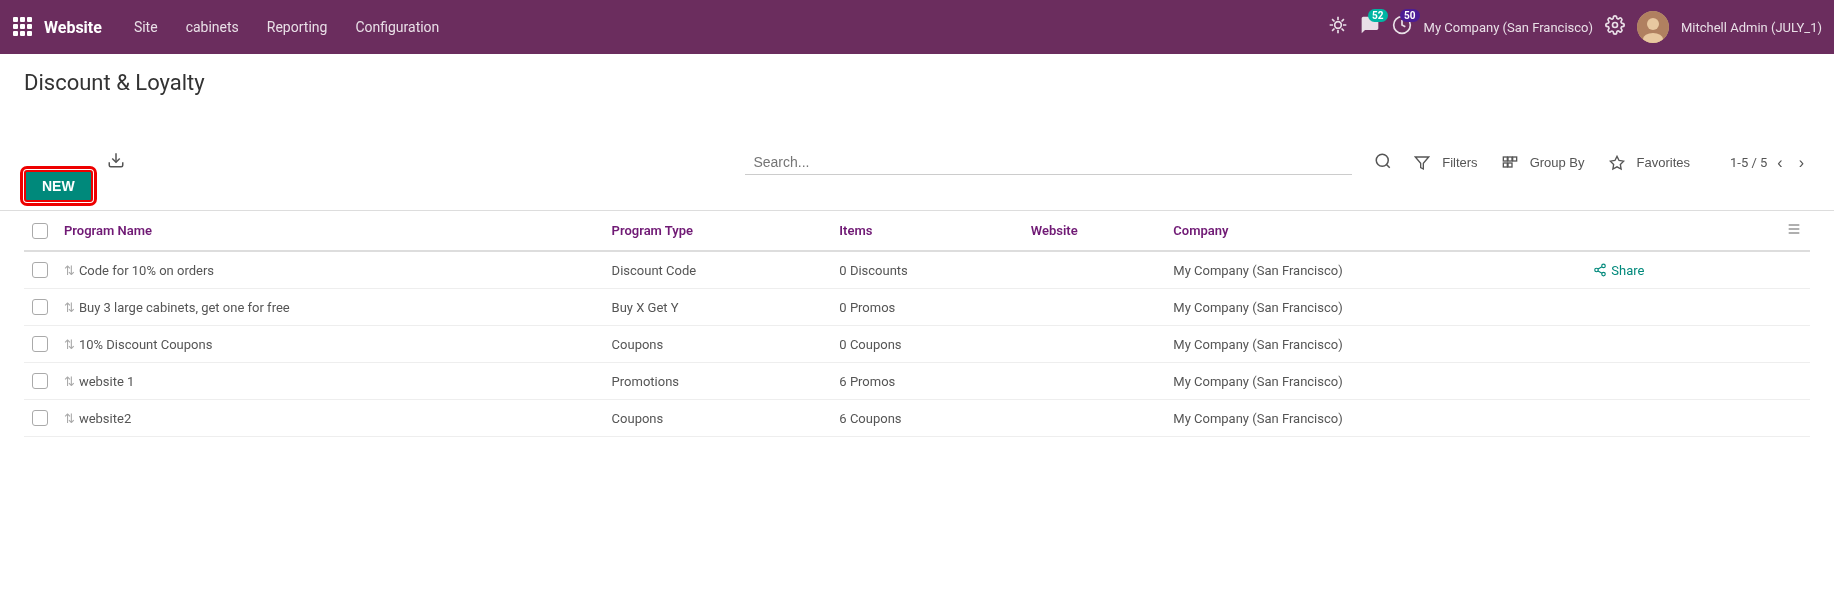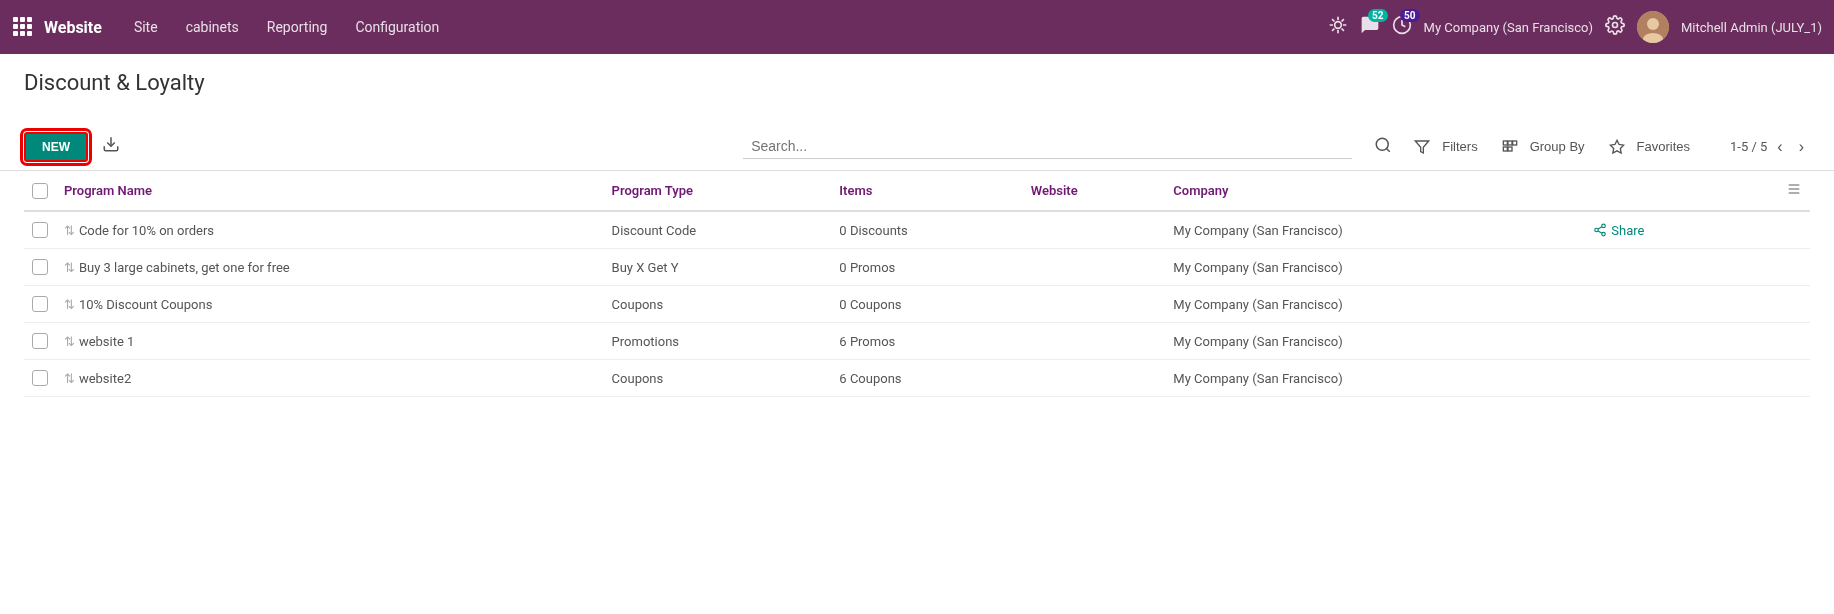--- a/index.html
+++ b/index.html
@@ -23,35 +23,36 @@
     .nav-icon-btn { position: relative; cursor: pointer; color: rgba(255,255,255,0.85); font-size: 18px; }
     .nav-badge { position: absolute; top: -6px; right: -8px; background: #00b5a3; color: #fff; border-radius: 10px; font-size: 10px; padding: 1px 4px; font-weight: 700; }
     .nav-badge-orange { background: #4c1d95; }
     .nav-company { color: rgba(255,255,255,0.85); font-size: 13px; }
     .nav-avatar { width: 32px; height: 32px; border-radius: 50%; background: #c0a080; display: flex; align-items: center; justify-content: center; overflow: hidden; }
     .nav-user { color: rgba(255,255,255,0.85); font-size: 13px; }
     .nav-settings-icon { color: rgba(255,255,255,0.85); font-size: 18px; cursor: pointer; }
 
     
     .page-header { padding: 16px 24px 0 24px; }
-    .page-title { font-size: 22px; font-weight: 400; color: #333; margin-bottom: 28px; }
+    .page-title { font-size: 22px; font-weight: 400; color: #333; margin-bottom: 20px; }
 
     
     .toolbar { display: flex; align-items: center; padding: 8px 24px; gap: 8px; border-bottom: 1px solid #ddd; }
     .btn-new {
       background: #00897b;
       color: #fff;
       border: 2px solid #e00;
       padding: 6px 16px;
-      font-size: 12px;
+      font-size: 14px;
       font-weight: 600;
       border-radius: 3px;
       cursor: pointer;
       outline: 3px solid #e00;
       outline-offset: 1px;
+      margin-top: 47px;
     }
     .btn-download { background: none; border: none; cursor: pointer; font-size: 18px; color: #555; padding: 4px 6px; }
     .toolbar-spacer { flex: 1; }
     .search-icon { color: #666; font-size: 16px; cursor: pointer; }
     .filter-btn { display: flex; align-items: center; gap: 12px; background: none; border: none; cursor: pointer; color: #555; font-size: 13px; padding: 4px 8px; border-radius: 4px; }
     .pagination { display: flex; align-items: center; gap: 4px; color: #555; font-size: 13px; margin-left: 24px; }
     .pag-btn { background: none; border: none; cursor: pointer; font-size: 16px; color: #555; padding: 2px 6px; }
 
     
     .table-container { padding: 0 24px; }

